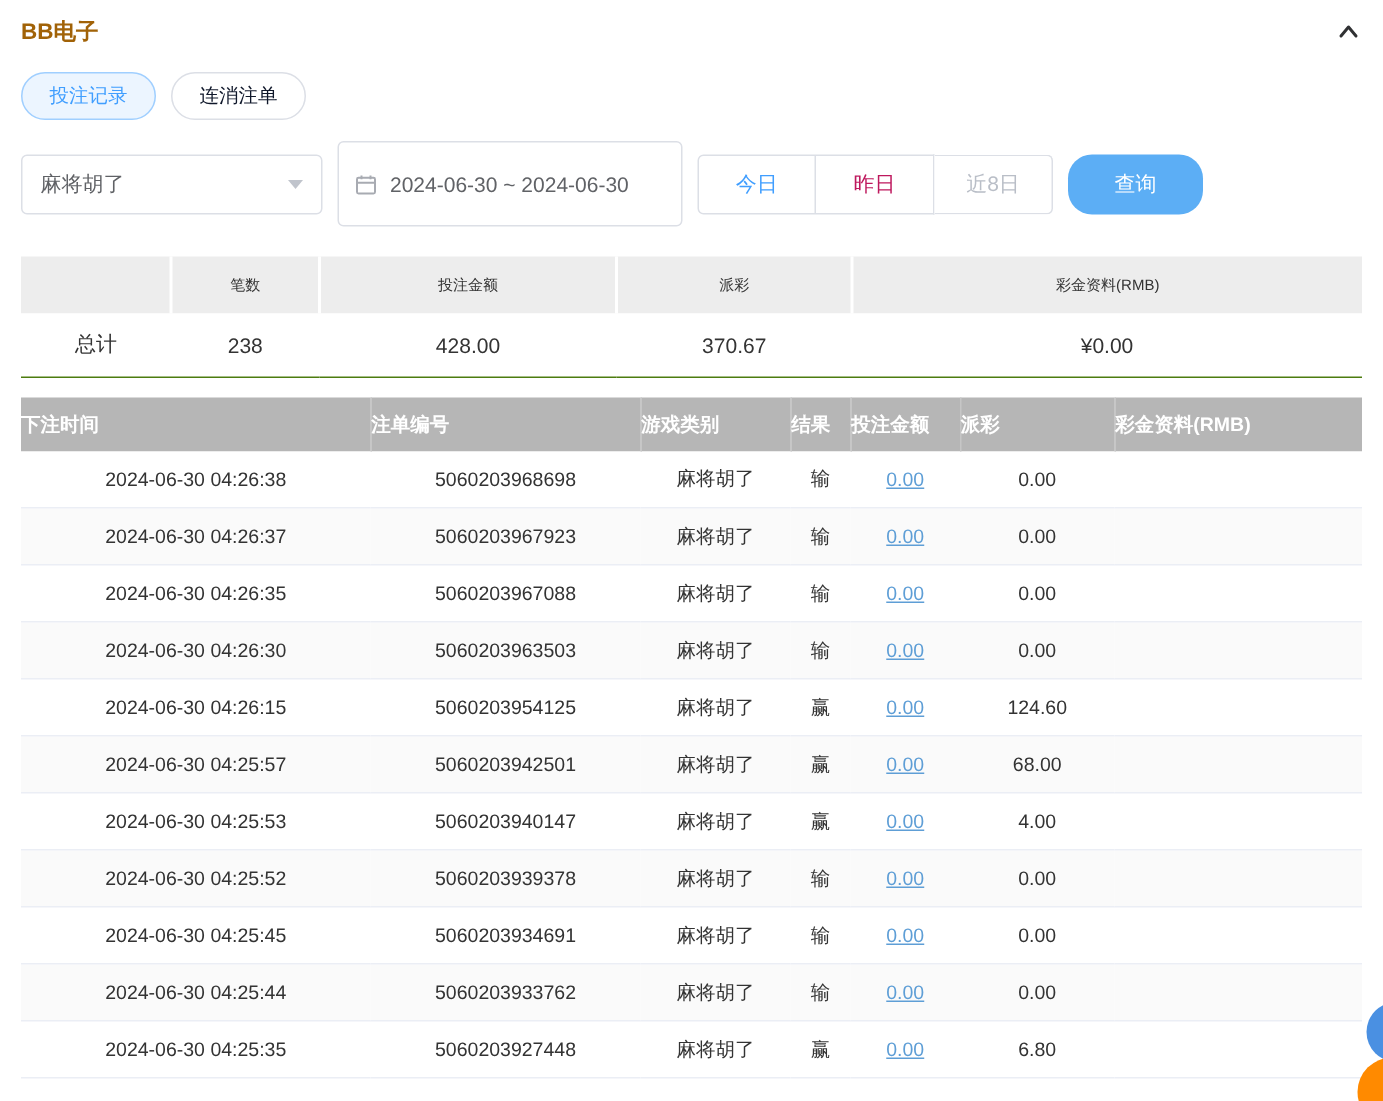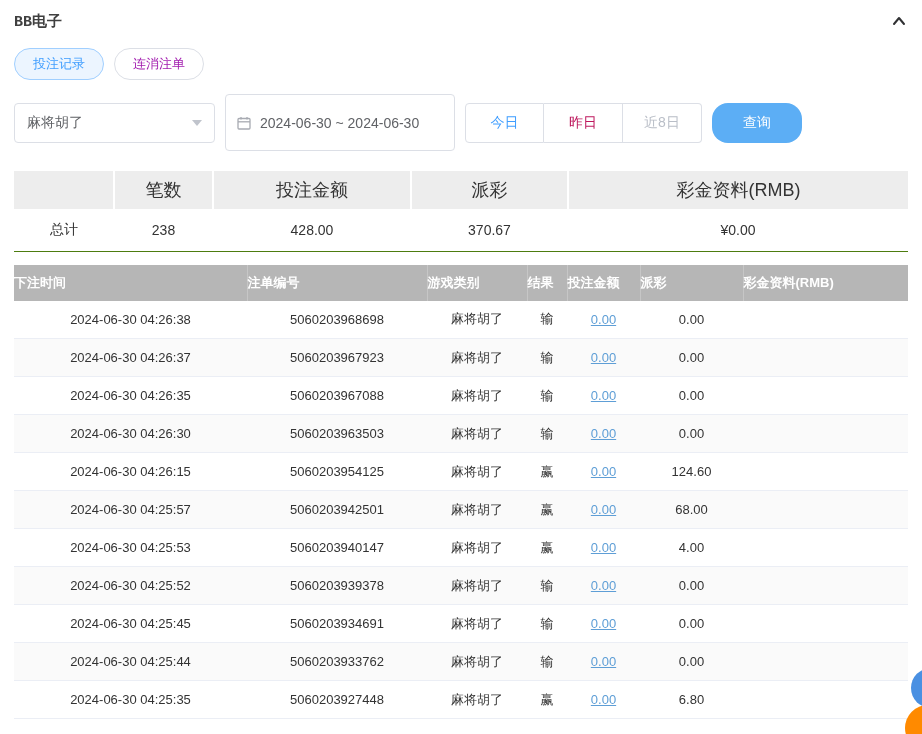--- a/index.html
+++ b/index.html
@@ -5,27 +5,27 @@
   * { box-sizing: border-box; margin: 0; padding: 0; }
   html, body {
     width: 922px; height: 734px; overflow: hidden;
     background: #fff;
     font-family: "Liberation Sans", "DejaVu Sans", sans-serif;
     color: #333;
   }
   .page { position: relative; width: 922px; height: 734px; overflow: hidden; padding: 0 14px; }
 
   .panel-header { display: flex; align-items: center; justify-content: space-between; height: 34px; padding-top: 8px; }
-  .title { font-size: 15px; font-weight: bold; color: #404040; font-family: Liberation Mono, monospace; }
+  .title { font-size: 15px; font-weight: bold; color: #a16207; }
   .collapse { cursor: pointer; display: flex; align-items: center; }
 
   .tabs { display: flex; gap: 10px; margin-top: 14px; }
   .tab {
     height: 32px; padding: 0 18px; border-radius: 16px;
-    border: 1px solid #dcdfe6; background: #fff; color: #a21caf;
+    border: 1px solid #dcdfe6; background: #fff; color: #0f172a;
     font-size: 13px; cursor: pointer; font-family: inherit;
   }
   .tab.active { background: #ecf5ff; border-color: #a0cfff; color: var(--accent); }
 
   .filters { display: flex; align-items: center; margin-top: 14px; }
   .select {
     width: 201px; height: 40px; border: 1px solid #dcdfe6; border-radius: 4px;
     display: flex; align-items: center; justify-content: space-between;
     padding: 0 12px; font-size: 14px; color: #606266; cursor: pointer; background: #fff;
   }
@@ -45,21 +45,21 @@
   .btn-group button.active { color: var(--accent); }
   .query {
     margin-left: 10px; width: 90px; height: 40px; border: none; border-radius: 16px;
     background: var(--query_button); color: #fff; font-size: 14px; cursor: pointer; font-family: inherit;
   }
 
   table { border-collapse: collapse; table-layout: fixed; width: 894px; }
 
   .summary { margin-top: 20px; }
   .summary th {
-    background: #ededed; height: 38px; font-size: 18px; font-weight: normal;
+    background: #ededed; height: 38px; font-size: 10px; font-weight: normal;
     color: #333; border-right: 2px solid #fff; text-align: center;
   }
   .summary th:last-child { border-right: none; }
   .summary td { height: 42px; text-align: center; font-size: 14px; background: #fff; border-bottom: 1px solid #4d7c0f; }
 
   .records { margin-top: 13px; }
   .records th {
     background: var(--table_header_bg); color: #fff; height: 36px; font-size: 13px;
     font-weight: bold; border-right: 1px solid #c6c6c6; text-align: left;
   }

